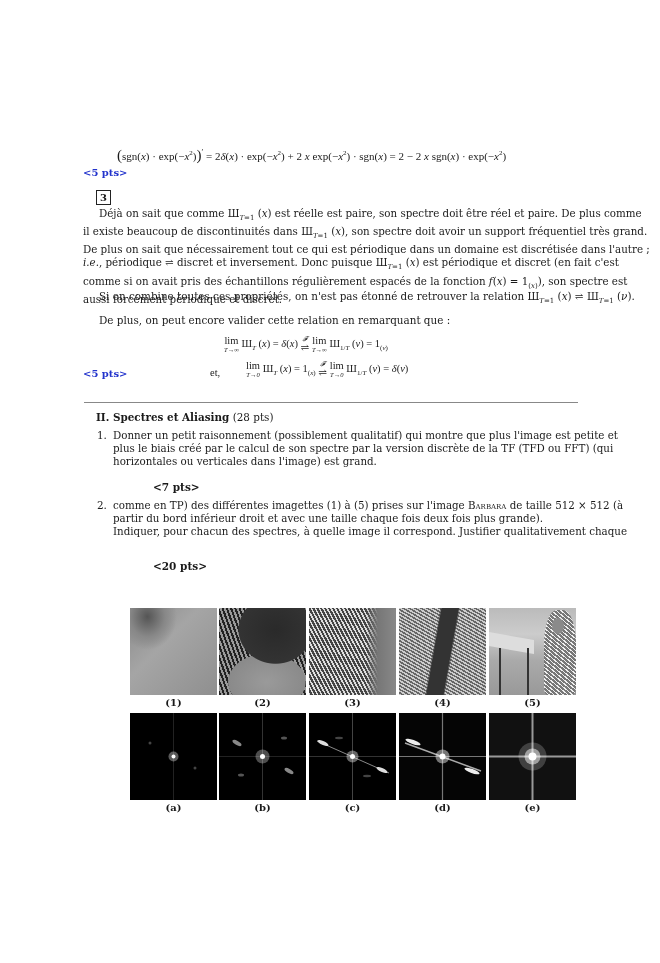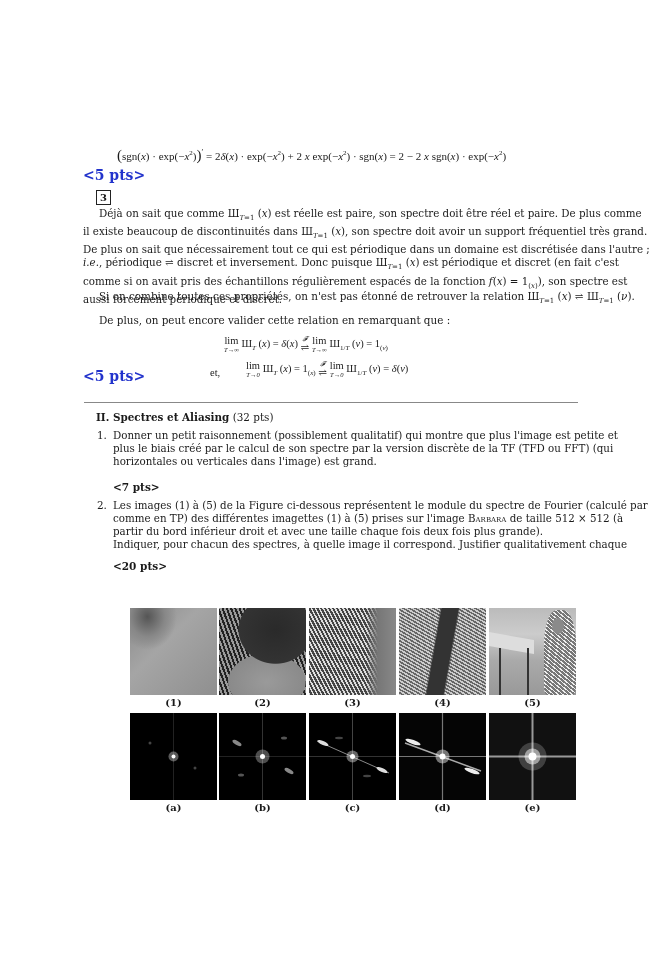--- a/index.html
+++ b/index.html
@@ -1,21 +1,21 @@
 <!DOCTYPE html>
 <html><head>
 <meta charset="utf-8">
 <style>
   html,body{margin:0;padding:0;background:#fff;}
   body{width:660px;height:963px;position:relative;overflow:hidden;
        font-family:"DejaVu Serif","Liberation Serif",serif;color:#1a1a1a;}
   .abs{position:absolute;white-space:nowrap;}
   .txt{font-size:10.4px;line-height:13px;}
-  .pts{color:#2233cc;font-weight:bold;font-size:14px;}
-  .pts-black{color:#1a1a1a;font-weight:bold;font-size:10.5px;}
+  .pts{color:#2233cc;font-weight:bold;font-size:10px;}
+  .pts-black{color:#1a1a1a;font-weight:bold;font-size:10.5px;margin-left:40px;}
   .eq{font-family:"Liberation Serif","DejaVu Serif",serif;font-size:10.5px;}
   .box3{border:1px solid #222;width:13px;height:13px;font-weight:bold;font-size:10px;
         display:flex;align-items:center;justify-content:center;}
   .rule{position:absolute;left:84px;width:494px;height:1px;background:#888;}
   .para{position:absolute;font-size:10.3px;line-height:13.1px;text-align:justify;}
   .para span.line{display:block;white-space:nowrap;text-align:justify;text-align-last:justify;}
   .para span.last{text-align-last:left;}
   .sc{font-variant:small-caps;}
   .figimg{position:absolute;width:87px;height:87px;overflow:hidden;}
   .figlbl{position:absolute;width:87px;text-align:center;font-weight:bold;font-size:10px;}
@@ -59,34 +59,33 @@
   <span class="lim">lim<small><i>T</i>→0</small></span> Ш<sub><i>T</i></sub> (<i>x</i>) = 1<sub>(<i>x</i>)</sub>
   <span class="lim"><small>𝓕</small>⇌</span>
   <span class="lim">lim<small><i>T</i>→0</small></span> Ш<sub>1/<i>T</i></sub> (<i>ν</i>) = <i>δ</i>(<i>ν</i>)
 </div>
 <div class="abs pts" style="left:83px;top:368px;">&lt;5 pts&gt;</div>
 
 <div class="rule" style="top:402px;"></div>
 
 <div class="abs txt" style="left:96px;top:411px;">
   <b>II. Spectres et Aliasing</b>
-  <span>(32 pts)</span>
+  <span>(28 pts)</span>
 </div>
 
 <div class="abs txt" style="left:97px;top:429px;">1.</div>
 <div class="para" style="left:113px;top:429px;width:465px;">
   <span class="line">Donner un petit raisonnement (possiblement qualitatif) qui montre que plus l'image est petite et</span>
   <span class="line">plus le biais créé par le calcul de son spectre par la version discrète de la TF (TFD ou FFT) (qui</span>
   <span class="line last">horizontales ou verticales dans l'image) est grand.</span>
 </div>
 <div class="abs pts-black" style="left:113px;top:481px;">&lt;7 pts&gt;</div>
 
 <div class="abs txt" style="left:97px;top:499px;">2.</div>
 <div class="para" style="left:113px;top:499px;width:465px;">
-  <span class="line">Les images (1) à (5) de la Figure ci-dessous représentent le module du spectre de Fourier (calculé par</span>
   <span class="line">comme en TP) des différentes imagettes (1) à (5) prises sur l'image <span class="sc">Barbara</span> de taille 512 × 512 (à</span>
   <span class="line last">partir du bord inférieur droit et avec une taille chaque fois deux fois plus grande).</span>
   <span class="line">Indiquer, pour chacun des spectres, à quelle image il correspond. Justifier qualitativement chaque</span>
 </div>
 <div class="abs pts-black" style="left:113px;top:560px;">&lt;20 pts&gt;</div>
 
 <div class="figimg" style="left:130px;top:608px;
   background:radial-gradient(ellipse at 20% 10%,#555 0,#888 18%,transparent 30%),
   linear-gradient(135deg,#8a8a8a,#a5a5a5 40%,#9a9a9a 70%,#8f8f8f);"></div>
 <div class="figimg" style="left:219px;top:608px;

